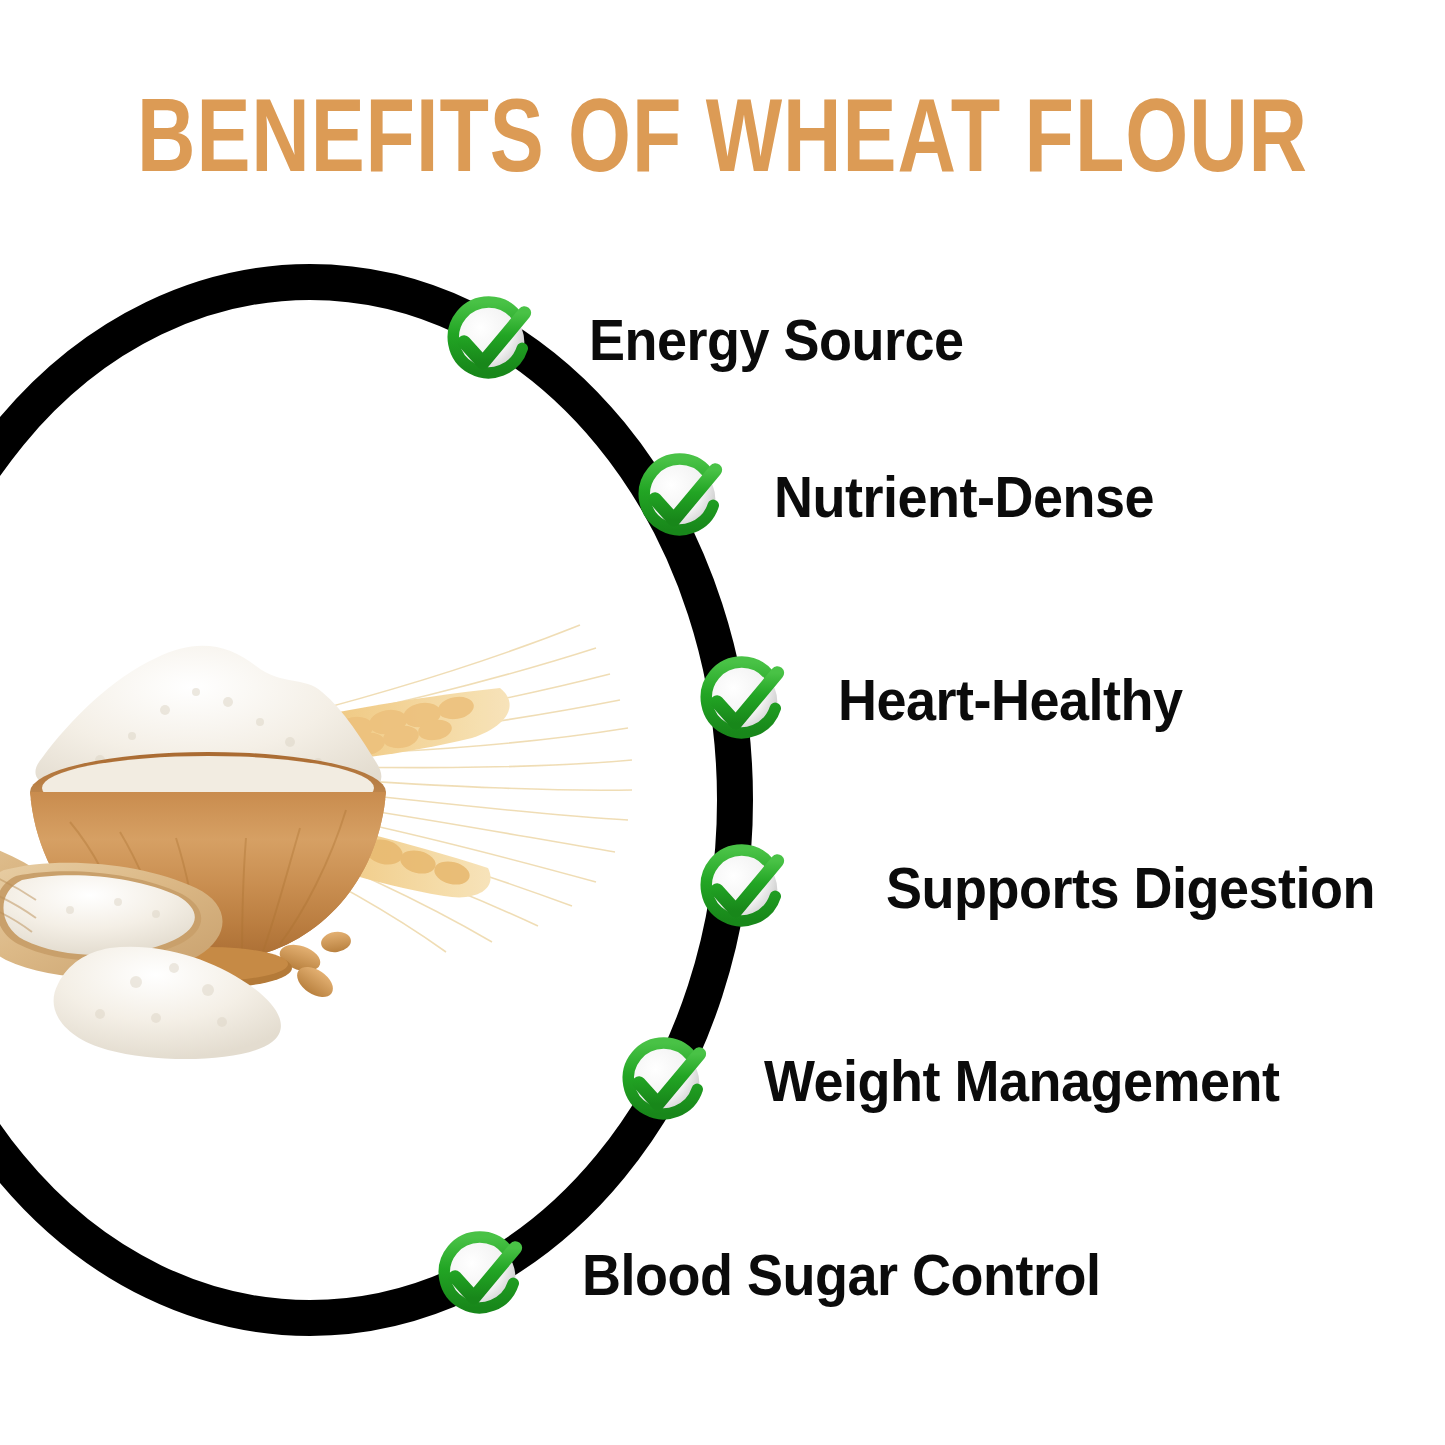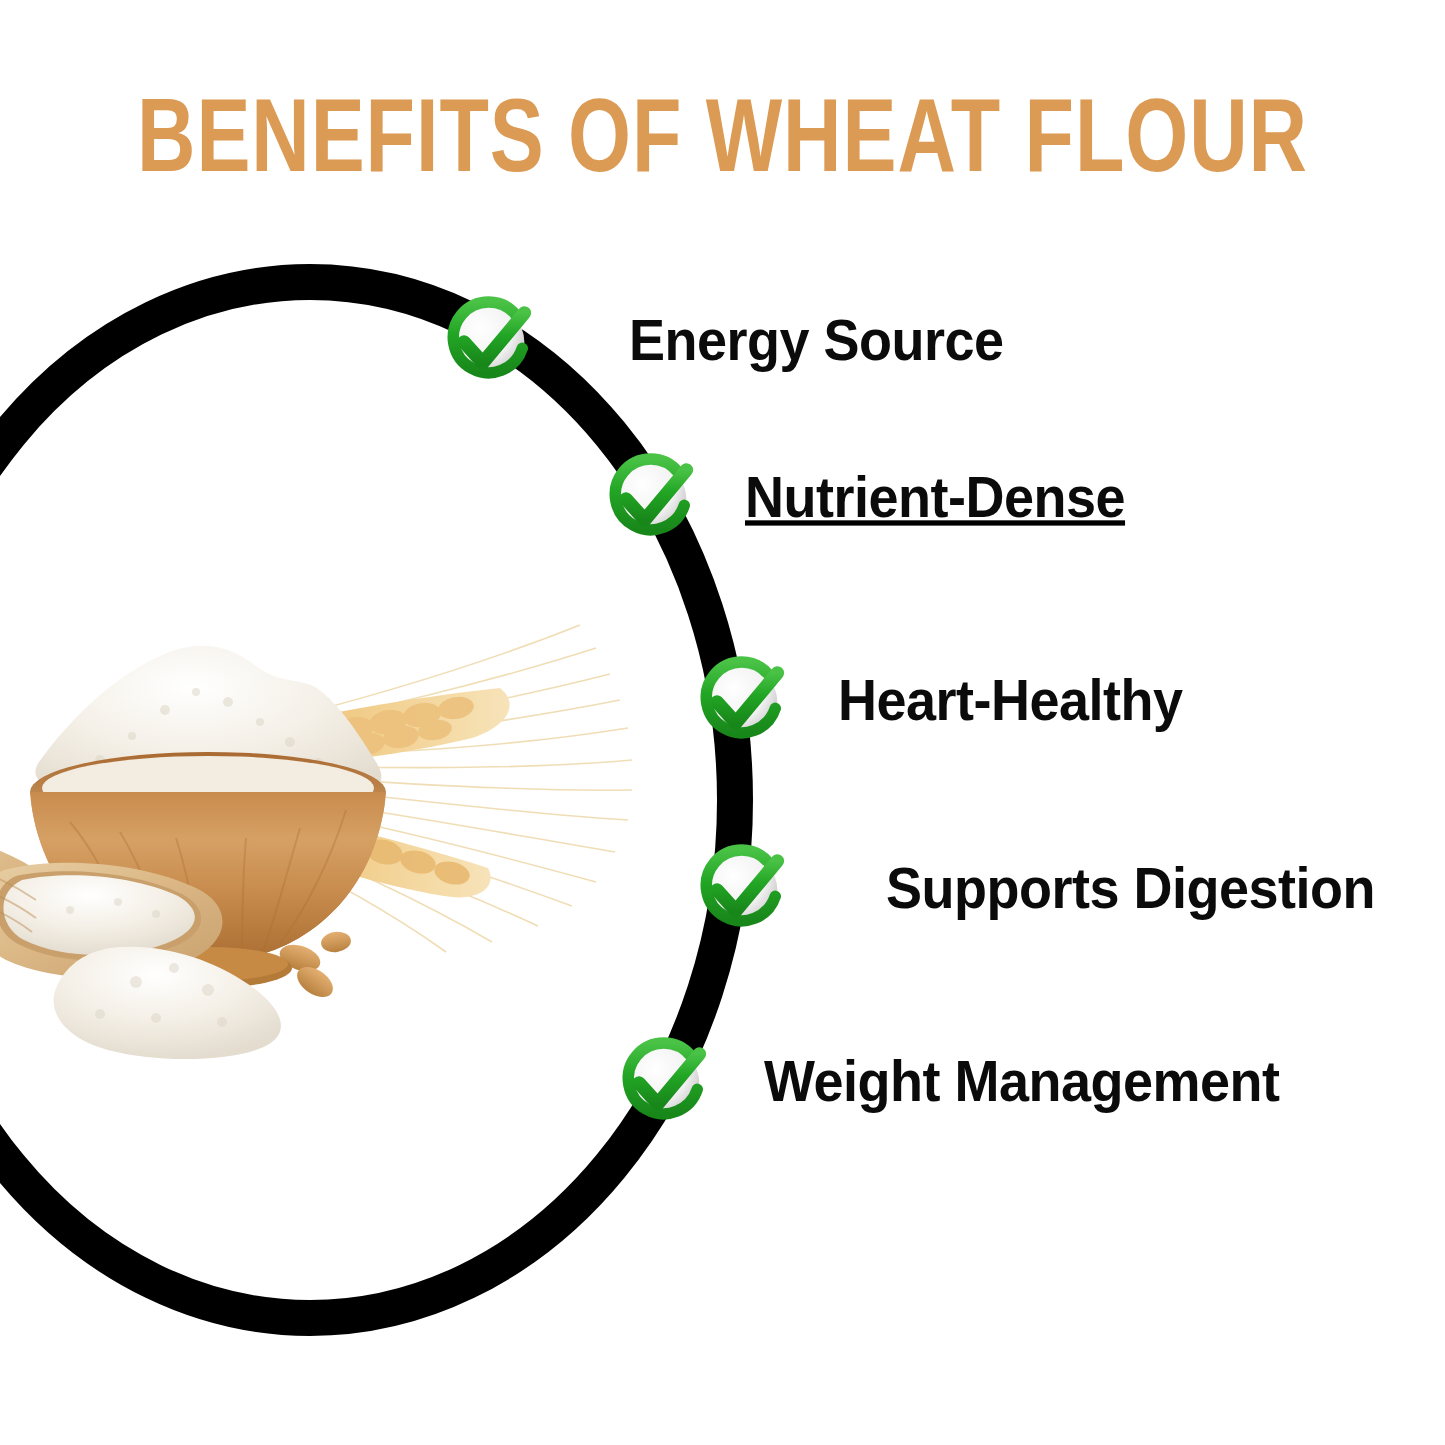--- a/index.html
+++ b/index.html
@@ -81,24 +81,24 @@
     font-weight: bold;
     font-size: 54px;
     color: #0b0b0b;
     white-space: nowrap;
     letter-spacing: -0.5px;
     transform: scaleY(1.06);
     transform-origin: left center;
   }
 
   
-  #benefit-0 { left: 437px;  top: 285px; gap: 40px;  }
+  #benefit-0 { left: 437px;  top: 285px;  }
   #benefit-0 .benefit-label { margin-left: 48px; }
 
-  #benefit-1 { left: 599px;  top: 442px; text-decoration: underline;  }
+  #benefit-1 { left: 628px;  top: 442px;  }
   #benefit-1 .benefit-label { margin-left: 42px; }
 
   #benefit-2 { left: 690px;  top: 645px; text-align: right;  }
   #benefit-2 .benefit-label { margin-left: 44px; }
 
   #benefit-3 { left: 690px;  top: 833px; gap: 48px;  }
   #benefit-3 .benefit-label { margin-left: 44px; }
 
   #benefit-4 { left: 612px;  top: 1026px; justify-content: flex-end; }
   #benefit-4 .benefit-label { margin-left: 48px; }
@@ -362,14 +362,24 @@
     <span class="check-icon">
       <svg viewBox="0 0 100 100">
         <circle cx="50" cy="52" r="34" fill="url(#silv0)"></circle>
         <path d="M 76 26 A 34 34 0 1 0 82 58" fill="none" stroke="url(#grn0)" stroke-width="11" stroke-linecap="round"></path>
         <path d="M 26 52 L 44 72 L 84 24" fill="none" stroke="url(#grn0)" stroke-width="13" stroke-linecap="round" stroke-linejoin="round"></path>
       </svg>
     </span>
     <span class="benefit-label">Weight Management</span>
   </div>
 
+  <div class="benefit" id="benefit-5">
+    <span class="check-icon">
+      <svg viewBox="0 0 100 100">
+        <circle cx="50" cy="52" r="34" fill="url(#silv0)"></circle>
+        <path d="M 76 26 A 34 34 0 1 0 82 58" fill="none" stroke="url(#grn0)" stroke-width="11" stroke-linecap="round"></path>
+        <path d="M 26 52 L 44 72 L 84 24" fill="none" stroke="url(#grn0)" stroke-width="13" stroke-linecap="round" stroke-linejoin="round"></path>
+      </svg>
+    </span>
+    <span class="benefit-label">Blood Sugar Control</span>
+  </div>
 
 </div>
 
 </body></html>

